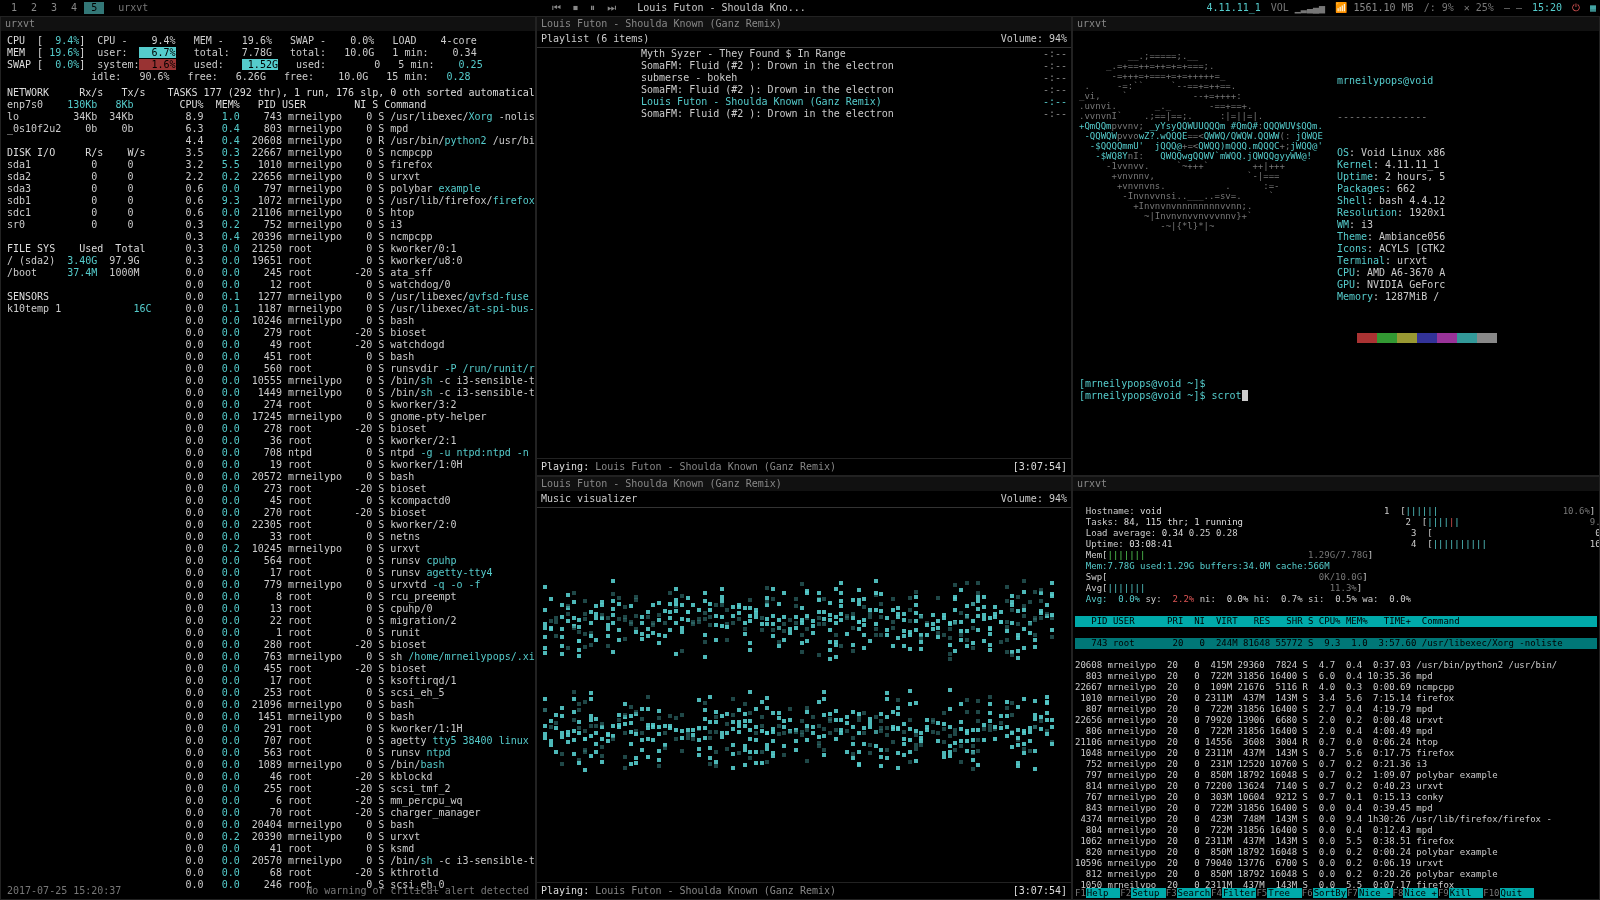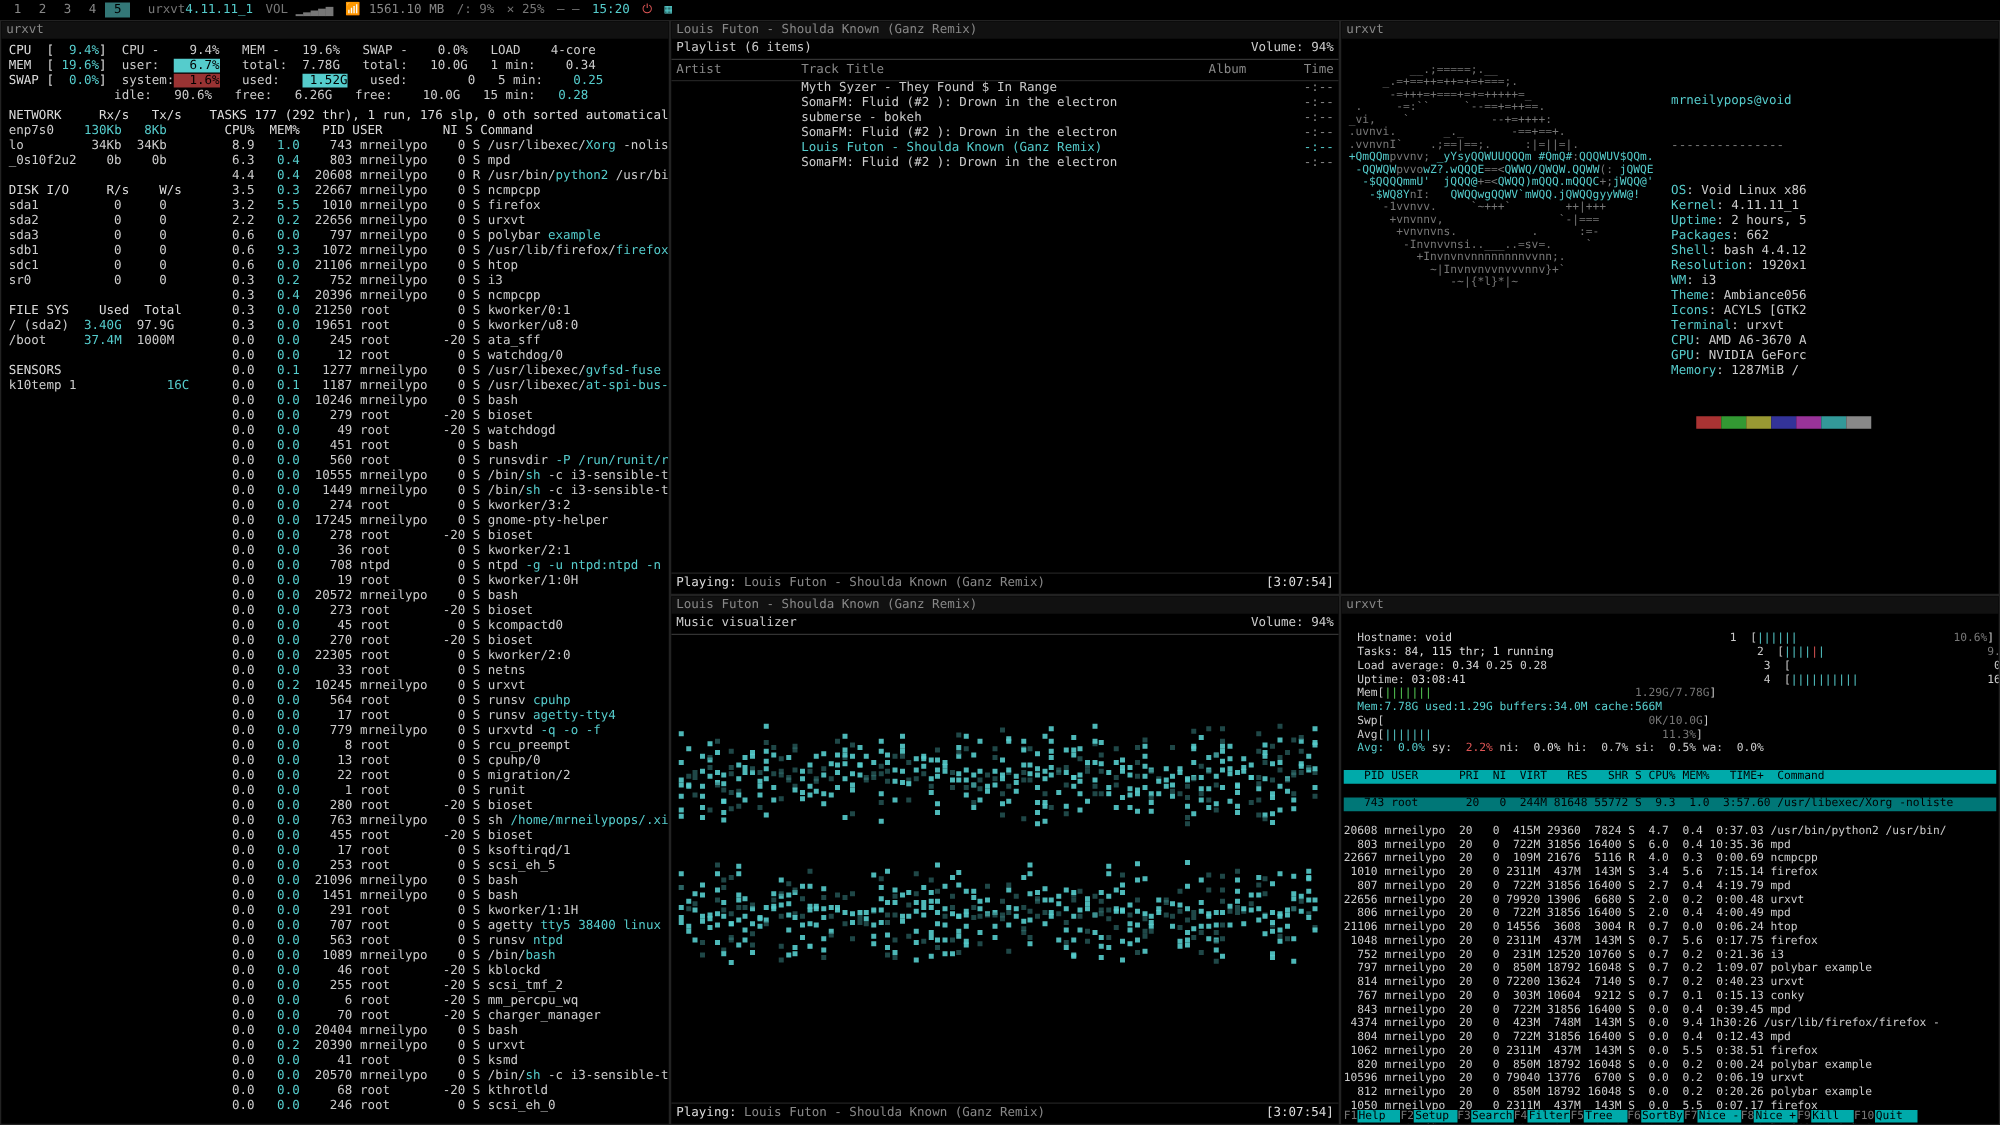--- a/index.html
+++ b/index.html
@@ -102,46 +102,47 @@
 <div id="bar">
   <div class="wsbox" id="wsbox">
       <span class="ws">1</span>
       <span class="ws">2</span>
       <span class="ws">3</span>
       <span class="ws">4</span>
       <span class="ws active">5</span>
     </div>
   <span style="width:14px"></span>
   <span class="dim">urxvt</span>
+  <div class="center">
+    <span class="ctl">⏮</span>
+    <span class="ctl">⏹</span>
+    <span class="ctl">⏸</span>
+    <span class="ctl">⏭</span>
+    &nbsp;&nbsp;<span>Louis Futon - Shoulda Kno...</span>
+  </div>
   <div class="right">
     <span class="cyan">4.11.11_1</span>
     <span><span class="dim">VOL</span> <span class="dim">▁▂▃▄▅</span></span>
     <span>📶 <span>1561.10 MB</span></span>
     <span class="dim">/: <span>9%</span></span>
     <span class="dim">✕ <span>25%</span></span>
     <span class="dim">—  —</span>
     <span class="cyan"><span>15:20</span></span>
     <span class="red">⏻</span>
     <span class="cyan">▦</span>
   </div>
 </div>
 
 <div id="grid">
 
   <div class="pane">
     <div class="titlebar">Louis Futon - Shoulda Known (Ganz Remix)</div>
     <div class="pl-head">
       <span>Playlist (6 items)</span>
       <span>Volume: 94%</span>
-    </div>
-    <div class="pl-cols">
-      <span>Artist</span>
-      <span>Track Title</span>
-      <span>Album</span>
-      <span>Time</span>
     </div>
     <div id="pl-rows">
         <div class="pl-row">
           <span class="cyan"><empty></empty></span>
           <span>Myth Syzer - They Found $ In Range</span>
           <span><empty></empty></span>
           <span>-:--</span>
         </div>
         <div class="pl-row">
           <span class="cyan"><empty></empty></span>
@@ -203,20 +204,22 @@
             ~|Invnvnvvnvvvnnv}+`
                -~|{*l}*|~
 </pre>
 <div>
   <div class="cyan">mrneilypops@void</div>
   <div class="dim">---------------</div>
   <div id="nf-info"><div><span class="cyan">OS</span>: Void Linux x86</div><div><span class="cyan">Kernel</span>: 4.11.11_1</div><div><span class="cyan">Uptime</span>: 2 hours, 5</div><div><span class="cyan">Packages</span>: 662</div><div><span class="cyan">Shell</span>: bash 4.4.12</div><div><span class="cyan">Resolution</span>: 1920x1</div><div><span class="cyan">WM</span>: i3</div><div><span class="cyan">Theme</span>: Ambiance056</div><div><span class="cyan">Icons</span>: ACYLS [GTK2</div><div><span class="cyan">Terminal</span>: urxvt</div><div><span class="cyan">CPU</span>: AMD A6-3670 A</div><div><span class="cyan">GPU</span>: NVIDIA GeForc</div><div><span class="cyan">Memory</span>: 1287MiB /</div></div>
   <div style="margin-top:6px" id="nf-colors"><span class="sw" style="background: rgb(0, 0, 0);"></span><span class="sw" style="background: rgb(170, 51, 51);"></span><span class="sw" style="background: rgb(51, 153, 51);"></span><span class="sw" style="background: rgb(153, 153, 51);"></span><span class="sw" style="background: rgb(51, 51, 153);"></span><span class="sw" style="background: rgb(153, 51, 153);"></span><span class="sw" style="background: rgb(51, 153, 153);"></span><span class="sw" style="background: rgb(136, 136, 136);"></span></div>
 </div>
 </div>
+<pre class="mono" style="margin-top:8px"><span class="cyan">[mrneilypops@void ~]$</span>
+<span class="cyan">[mrneilypops@void ~]$ scrot</span><span style="background:#ccc;"> </span></pre>
     </div>
   </div>
 
   <div class="pane rp" style="grid-row:1 / span 2">
     <div class="titlebar">urxvt</div>
     <div class="inner" style="white-space:normal">
 <pre class="mono"><span class="white">CPU  [<span class="cyan">  9.4%</span>]</span>  CPU -    <span>9.4%</span>   MEM -   <span>19.6%</span>   SWAP -    <span>0.0%</span>   LOAD    <span>4-core</span>
 <span class="white">MEM  [<span class="cyan"> 19.6%</span>]</span>  user:  <span style="background:#5cc;color:#000">  6.7%</span>   total:  <span>7.78G</span>   total:   <span>10.0G</span>   1 min:    <span>0.34</span>
 <span class="white">SWAP [<span class="cyan">  0.0%</span>]</span>  system:<span style="background:#933;color:#000">  1.6%</span>   used:   <span style="background:#5cc;color:#000"> 1.52G</span>   used:        <span>0</span>   5 min:   <span class="cyan"> 0.25</span>
               idle:   <span>90.6%</span>   free:   <span>6.26G</span>   free:    <span>10.0G</span>   15 min:  <span class="cyan"> 0.28</span>
@@ -309,20 +312,24 @@
               <pre class="mono">   0.0  <span class="cyan"> 0.0</span>  20404 mrneilypo    0 S bash<span class="cyan"></span></pre>
               <pre class="mono">   0.0  <span class="cyan"> 0.2</span>  20390 mrneilypo    0 S urxvt<span class="cyan"></span></pre>
               <pre class="mono">   0.0  <span class="cyan"> 0.0</span>     41 root         0 S ksmd<span class="cyan"></span></pre>
               <pre class="mono">   0.0  <span class="cyan"> 0.0</span>  20570 mrneilypo    0 S /bin/<span class="cyan">sh</span> -c i3-sensible-term</pre>
               <pre class="mono">   0.0  <span class="cyan"> 0.0</span>     68 root       -20 S kthrotld<span class="cyan"></span></pre>
               <pre class="mono">   0.0  <span class="cyan"> 0.0</span>    246 root         0 S scsi_eh_0<span class="cyan"></span></pre>
             </div>
 </div>
 </div>
 
+<div style="position:absolute;bottom:2px;left:6px;right:6px;display:flex;justify-content:space-between">
+  <span class="dim">2017-07-25 15:20:37</span>
+  <span class="dim">No warning or critical alert detected</span>
+</div>
     </div>
   </div>
 
   <div class="pane">
     <div class="titlebar">Louis Futon - Shoulda Known (Ganz Remix)</div>
     <div class="pl-head">
       <span>Music visualizer</span>
       <span>Volume: 94%</span>
     </div>
     <div id="viz">

